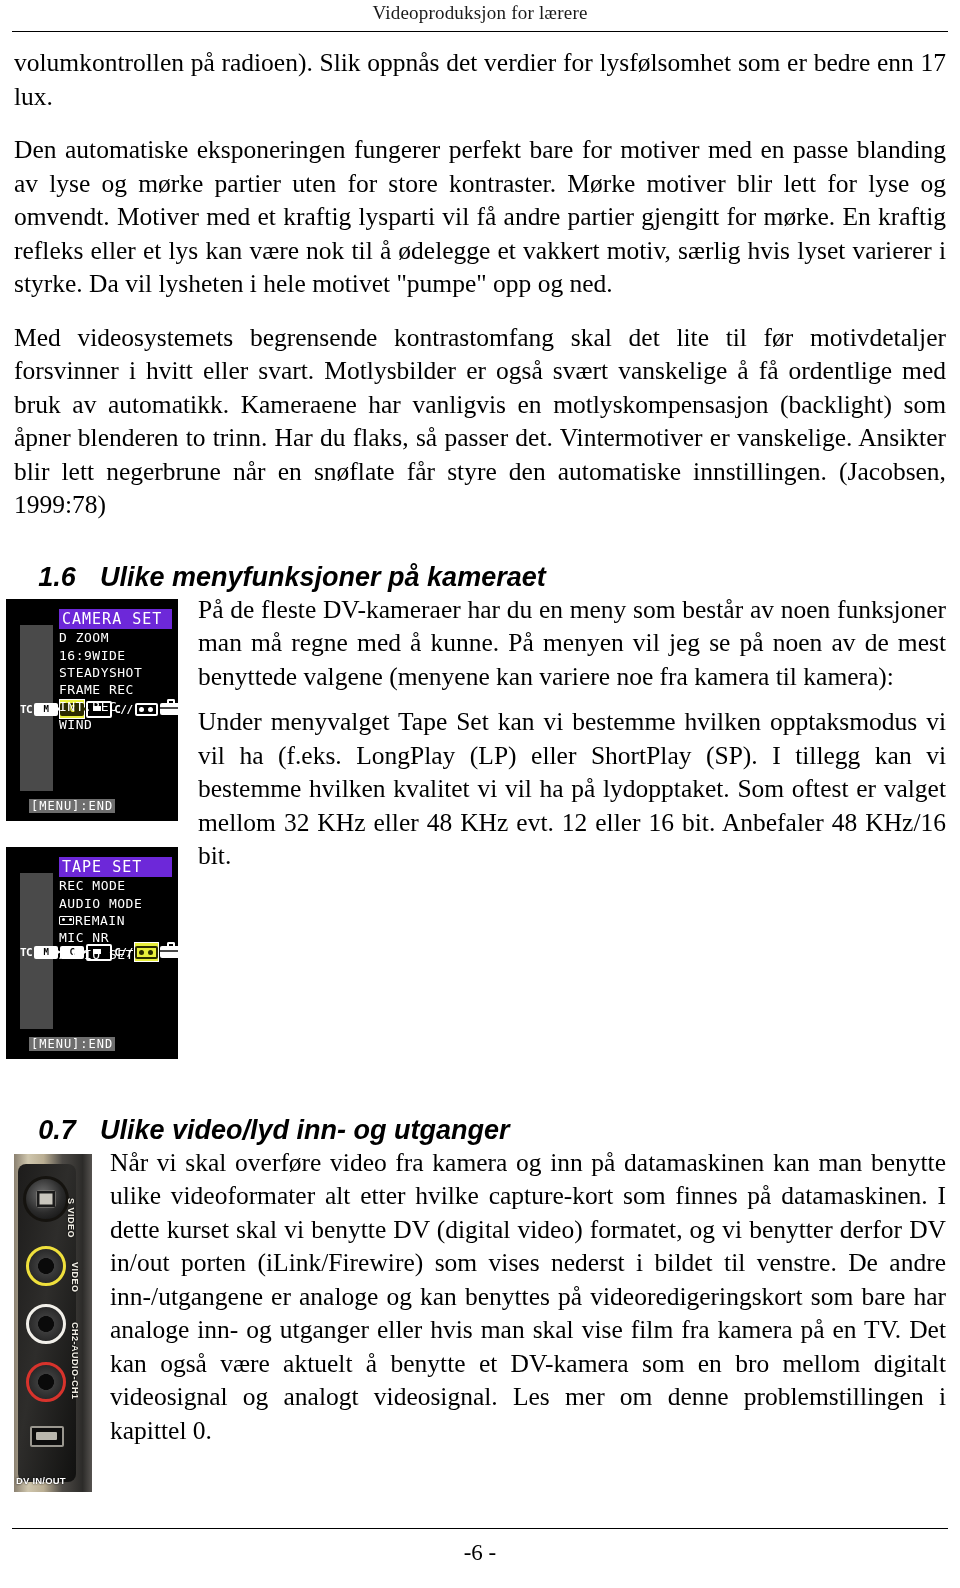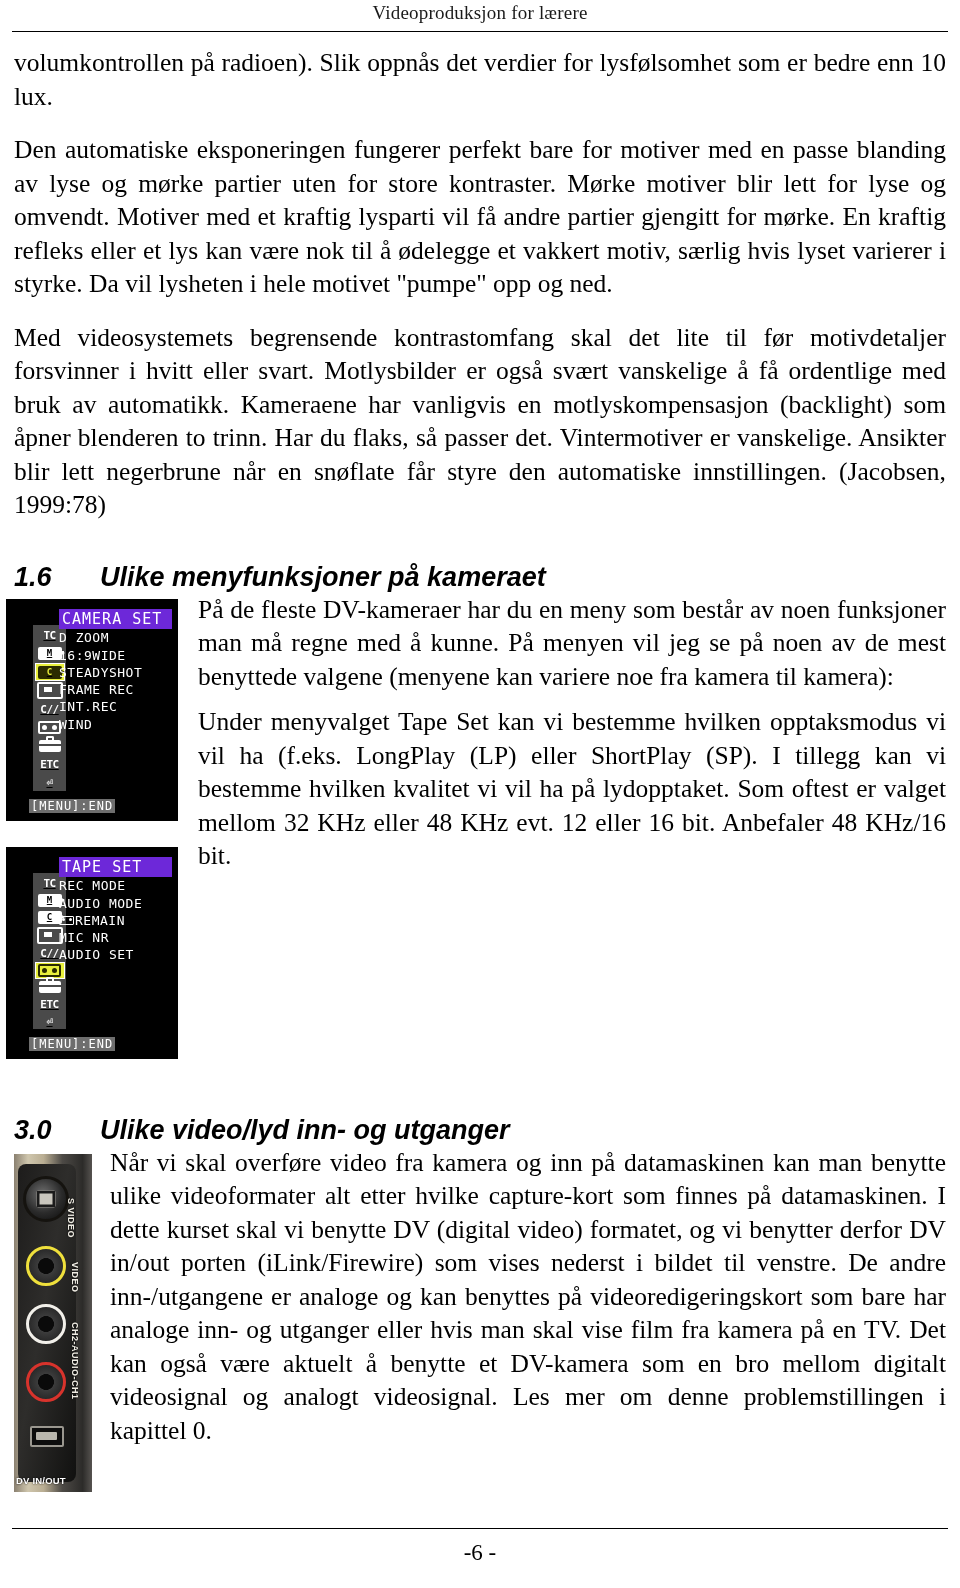--- a/index.html
+++ b/index.html
@@ -75,20 +75,21 @@
     font-family: "Liberation Sans", sans-serif;
     font-style: italic;
     font-weight: bold;
     font-size: 27px;
     color: #000;
     white-space: nowrap;
   }
   .heading .num {
     display: inline-block;
     width: 86px;
+    text-align: center;
   }
   .h16 { margin-top: 40px; margin-bottom: 0; }
   .h17 { margin-top: 0; margin-bottom: 0; }
 
   
   .fig-menu {
     float: left;
     clear: left;
     position: relative;
     width: 172px;
@@ -105,31 +106,30 @@
     margin-top: 12px;
   }
 
   .lcd {
     position: relative;
     width: 100%;
     height: 100%;
   }
   .icon-col {
     position: absolute;
-    left: 21px;
+    left: 8px;
     top: 16px;
     width: 33px;
     bottom: 22px;
     background: #4a4a4a;
     display: flex;
-    flex-direction: column;
+    flex-direction: row;
     align-items: center;
     padding-top: 3px;
     gap: 2px;
-    text-decoration: underline;
   }
   .ic {
     width: 28px;
     height: 18px;
     display: flex;
     align-items: center;
     justify-content: center;
     color: #ffffff;
     font-family: "DejaVu Sans Mono", monospace;
     font-size: 11px;
@@ -409,21 +409,21 @@
 
 <div class="page">
 
   <div class="header">
     <div class="header-title">Videoproduksjon for lærere</div>
     <div class="header-rule"></div>
   </div>
 
   <div class="content">
 
-    <p class="body">volumkontrollen på radioen). Slik oppnås det verdier for lysfølsomhet som er bedre enn 10 lux.</p>
+    <p class="body">volumkontrollen på radioen). Slik oppnås det verdier for lysfølsomhet som er bedre enn 17 lux.</p>
 
     <p class="body gap-before">Den automatiske eksponeringen fungerer perfekt bare for motiver med en passe blanding av lyse og mørke partier uten for store kontraster. Mørke motiver blir lett for lyse og omvendt. Motiver med et kraftig lysparti vil få andre partier gjengitt for mørke. En kraftig refleks eller et lys kan være nok til å ødelegge et vakkert motiv, særlig hvis lyset varierer i styrke. Da vil lysheten i hele motivet "pumpe" opp og ned.</p>
 
     <p class="body gap-before">Med videosystemets begrensende kontrastomfang skal det lite til før motivdetaljer forsvinner i hvitt eller svart. Motlysbilder er også svært vanskelige å få ordentlige med bruk av automatikk. Kameraene har vanligvis en motlyskompensasjon (backlight) som åpner blenderen to trinn. Har du flaks, så passer det. Vintermotiver er vanskelige. Ansikter blir lett negerbrune når en snøflate får styre den automatiske innstillingen. (Jacobsen, 1999:78)</p>
 
     <div class="heading h16">
       <span class="num">1.6</span><span>Ulike menyfunksjoner på kameraet</span>
     </div>
 
     <div class="fig-menu cameraset">
@@ -551,21 +551,21 @@
         </div>
         <div class="menu-footer">[MENU]:END</div>
       </div>
     </div>
 
     <p class="body gap-small">Under menyvalget Tape Set kan vi bestemme hvilken opptaksmodus vi vil ha (f.eks. LongPlay (LP) eller ShortPlay (SP). I tillegg kan vi bestemme hvilken kvalitet vi vil ha på lydopptaket. Som oftest er valget mellom 32 KHz eller 48 KHz evt. 12 eller 16 bit. Anbefaler 48 KHz/16 bit.</p>
 
     <div class="clearfix"></div>
 
     <div class="heading h17" style="margin-top:42px;">
-      <span class="num">3.0</span><span>Ulike video/lyd inn- og utganger</span>
+      <span class="num">0.7</span><span>Ulike video/lyd inn- og utganger</span>
     </div>
 
     <div class="fig-photo">
       <div class="panel-dark"></div>
       <div class="jack svideo"></div>
       <div class="photo-vlabel vl-svideo">S VIDEO</div>
       <div class="jack rca yellow"></div>
       <div class="photo-vlabel vl-video">VIDEO</div>
       <div class="jack rca white"></div>
       <div class="photo-vlabel vl-audio">CH2-AUDIO-CH1</div>

